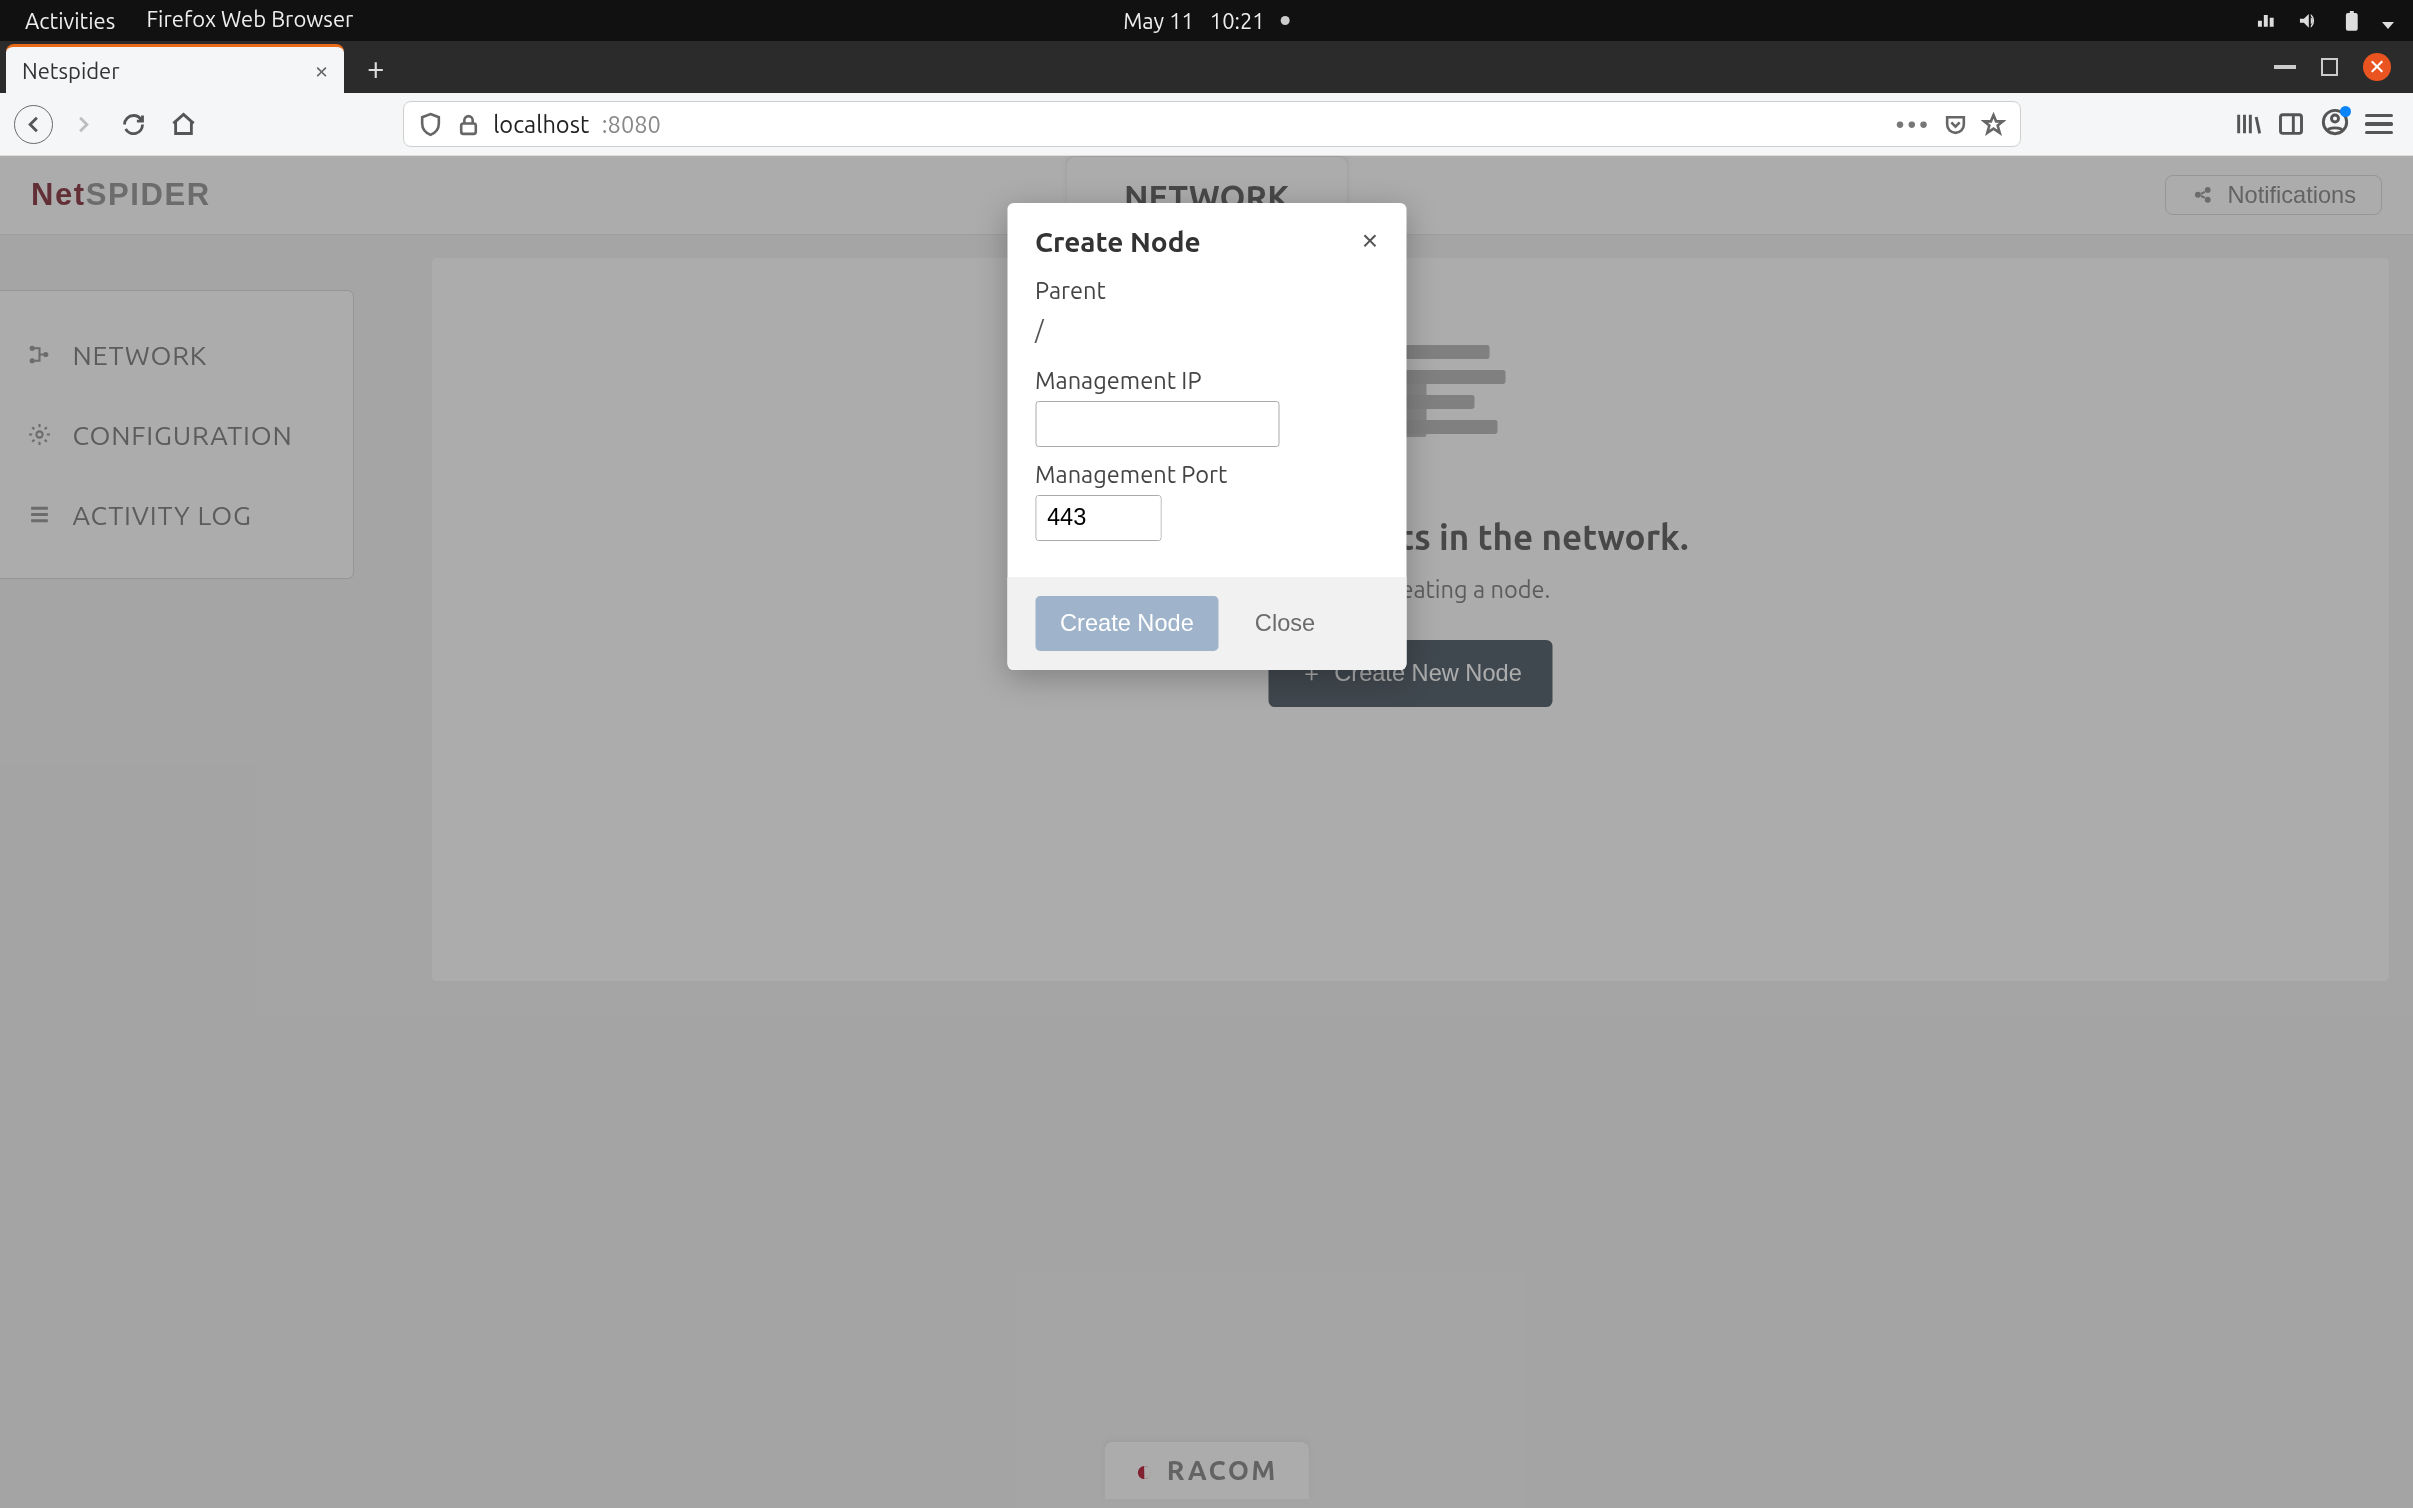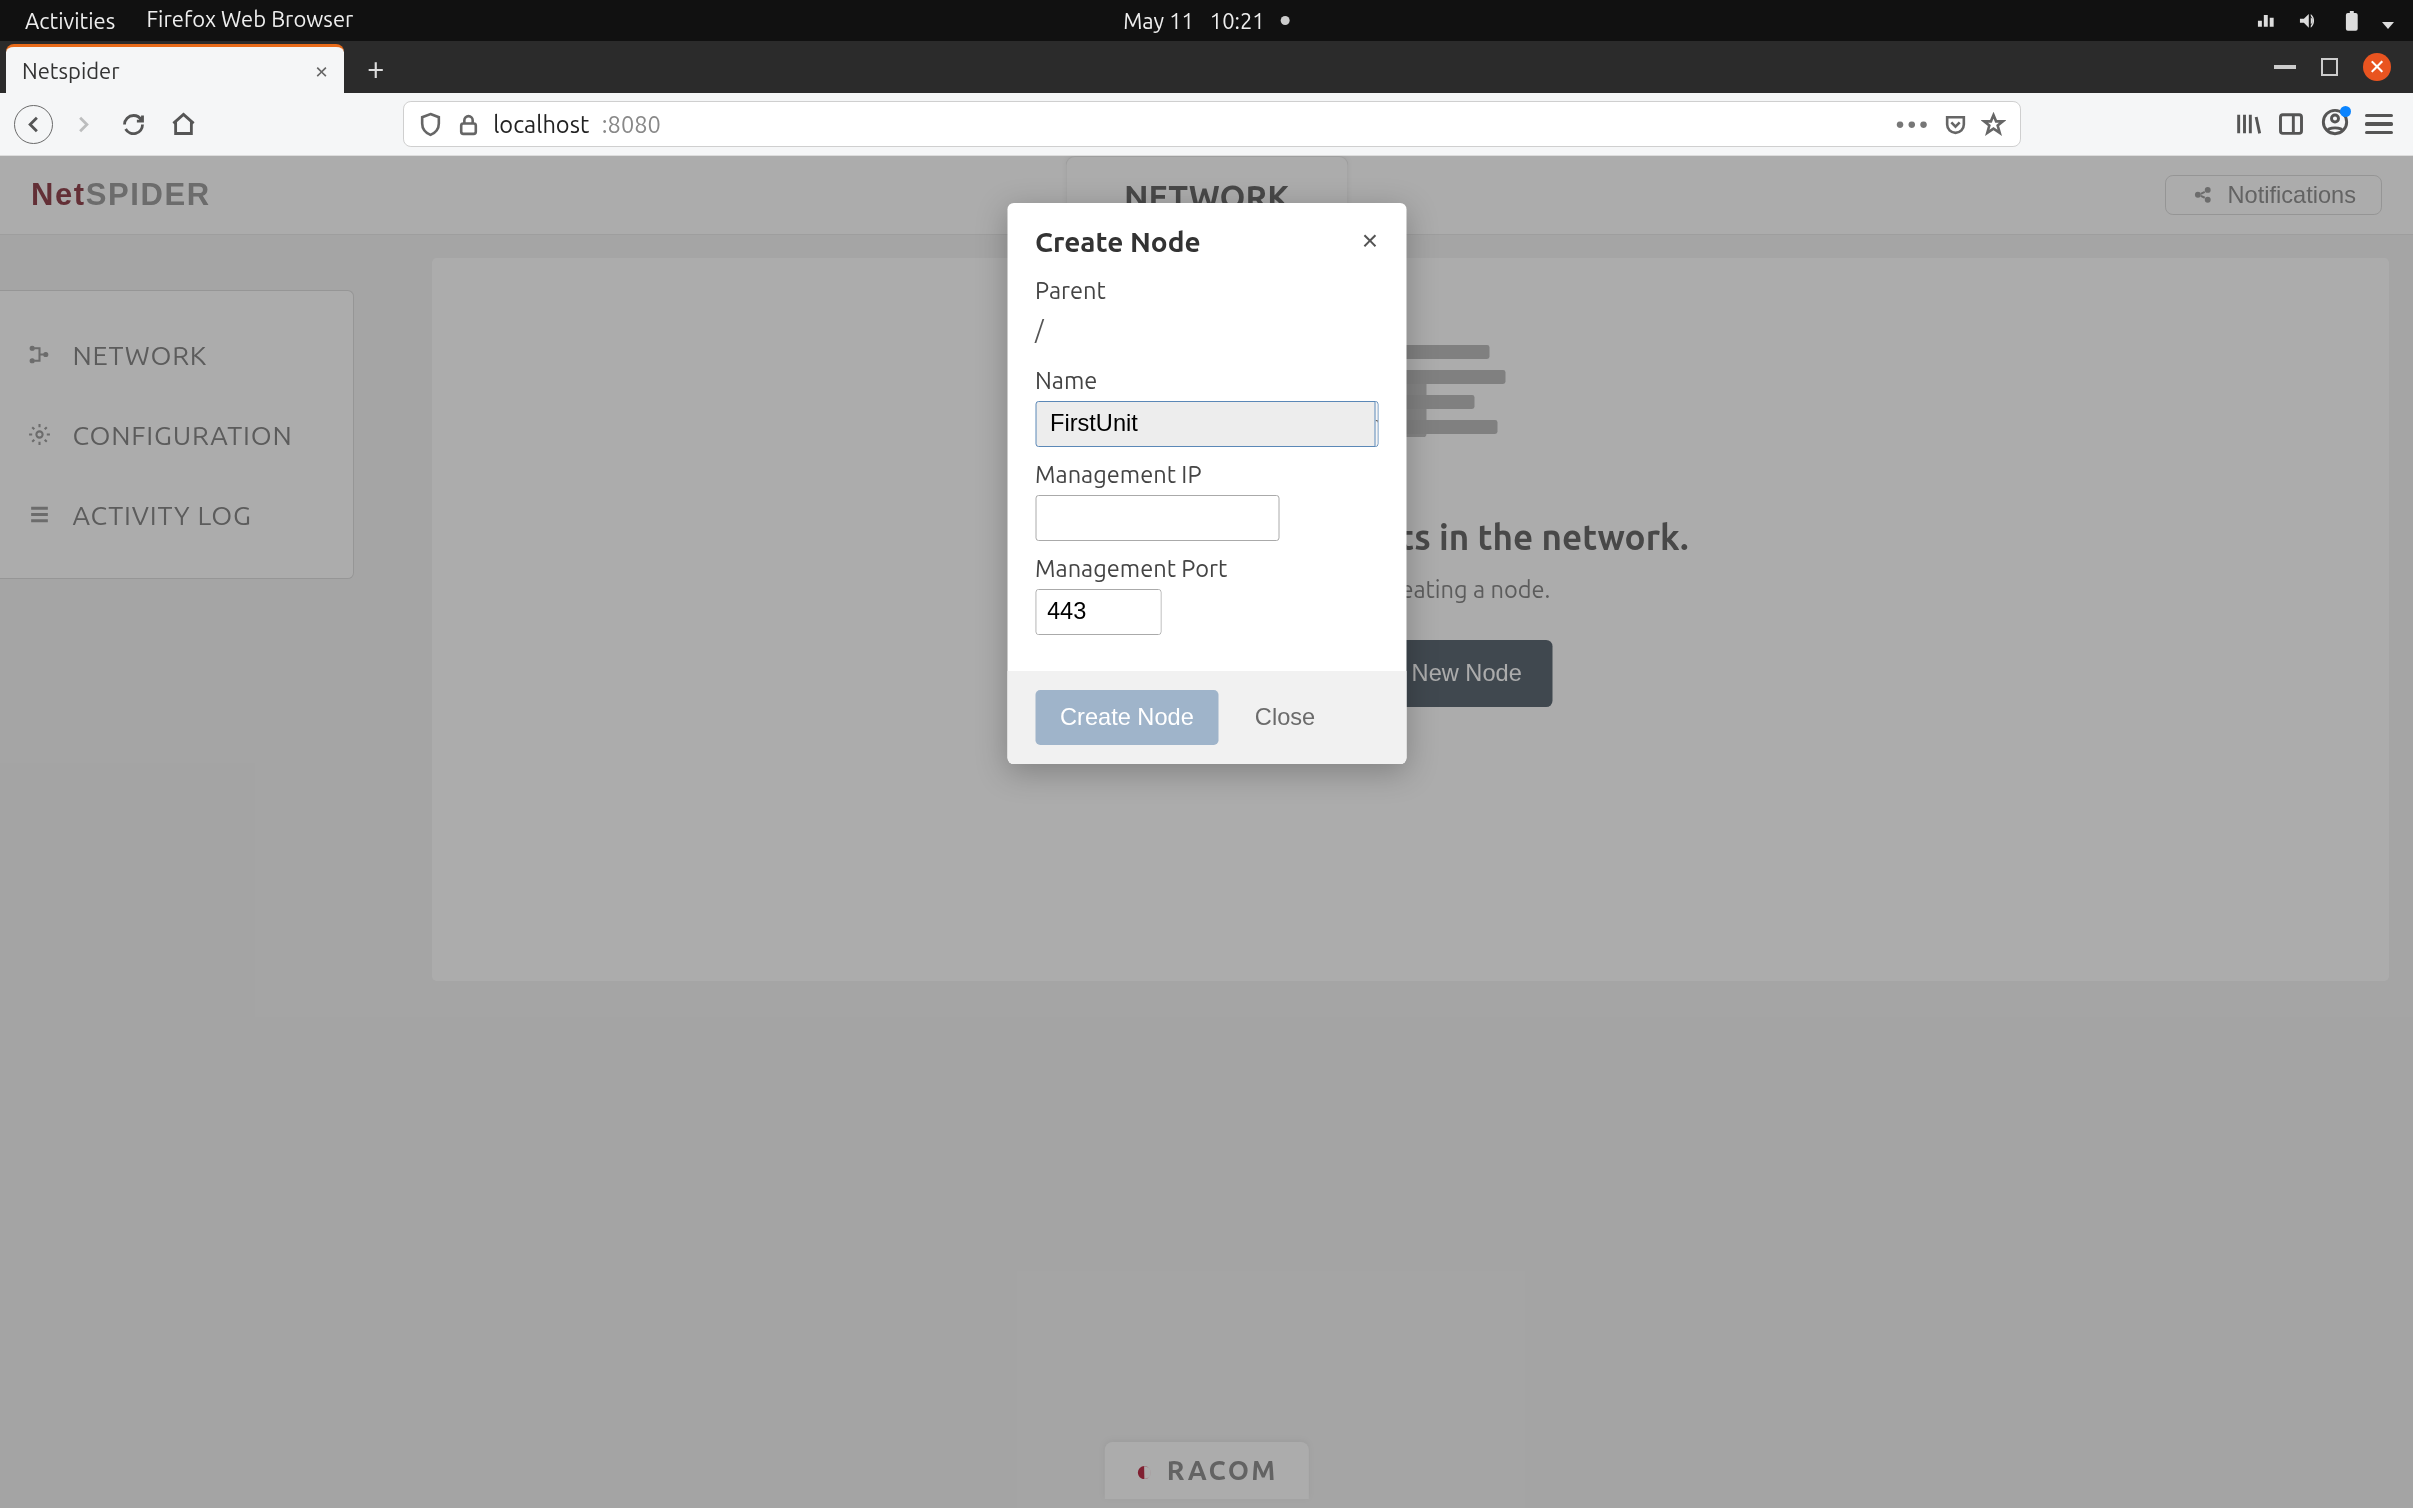--- a/index.html
+++ b/index.html
@@ -449,27 +449,20 @@
       <div class="modal-head">
         <h3>Create Node</h3>
         <button class="x">×</button>
       </div>
       <div class="modal-body">
         <div class="field">
           <label>Parent</label>
           <div class="static">/</div>
         </div>
         <div class="field">
-          <label>Name</label>
-          <div class="combo">
-            <input type="text" value="FirstUnit" style="">
-            <div class="dd"></div>
-          </div>
-        </div>
-        <div class="field">
           <label>Management IP</label>
           <input class="textinput" type="text" value="" style="">
         </div>
         <div class="field">
           <label>Management Port</label>
           <div class="spin">
             <input type="text" value="443" style="">
 
           </div>
         </div>

